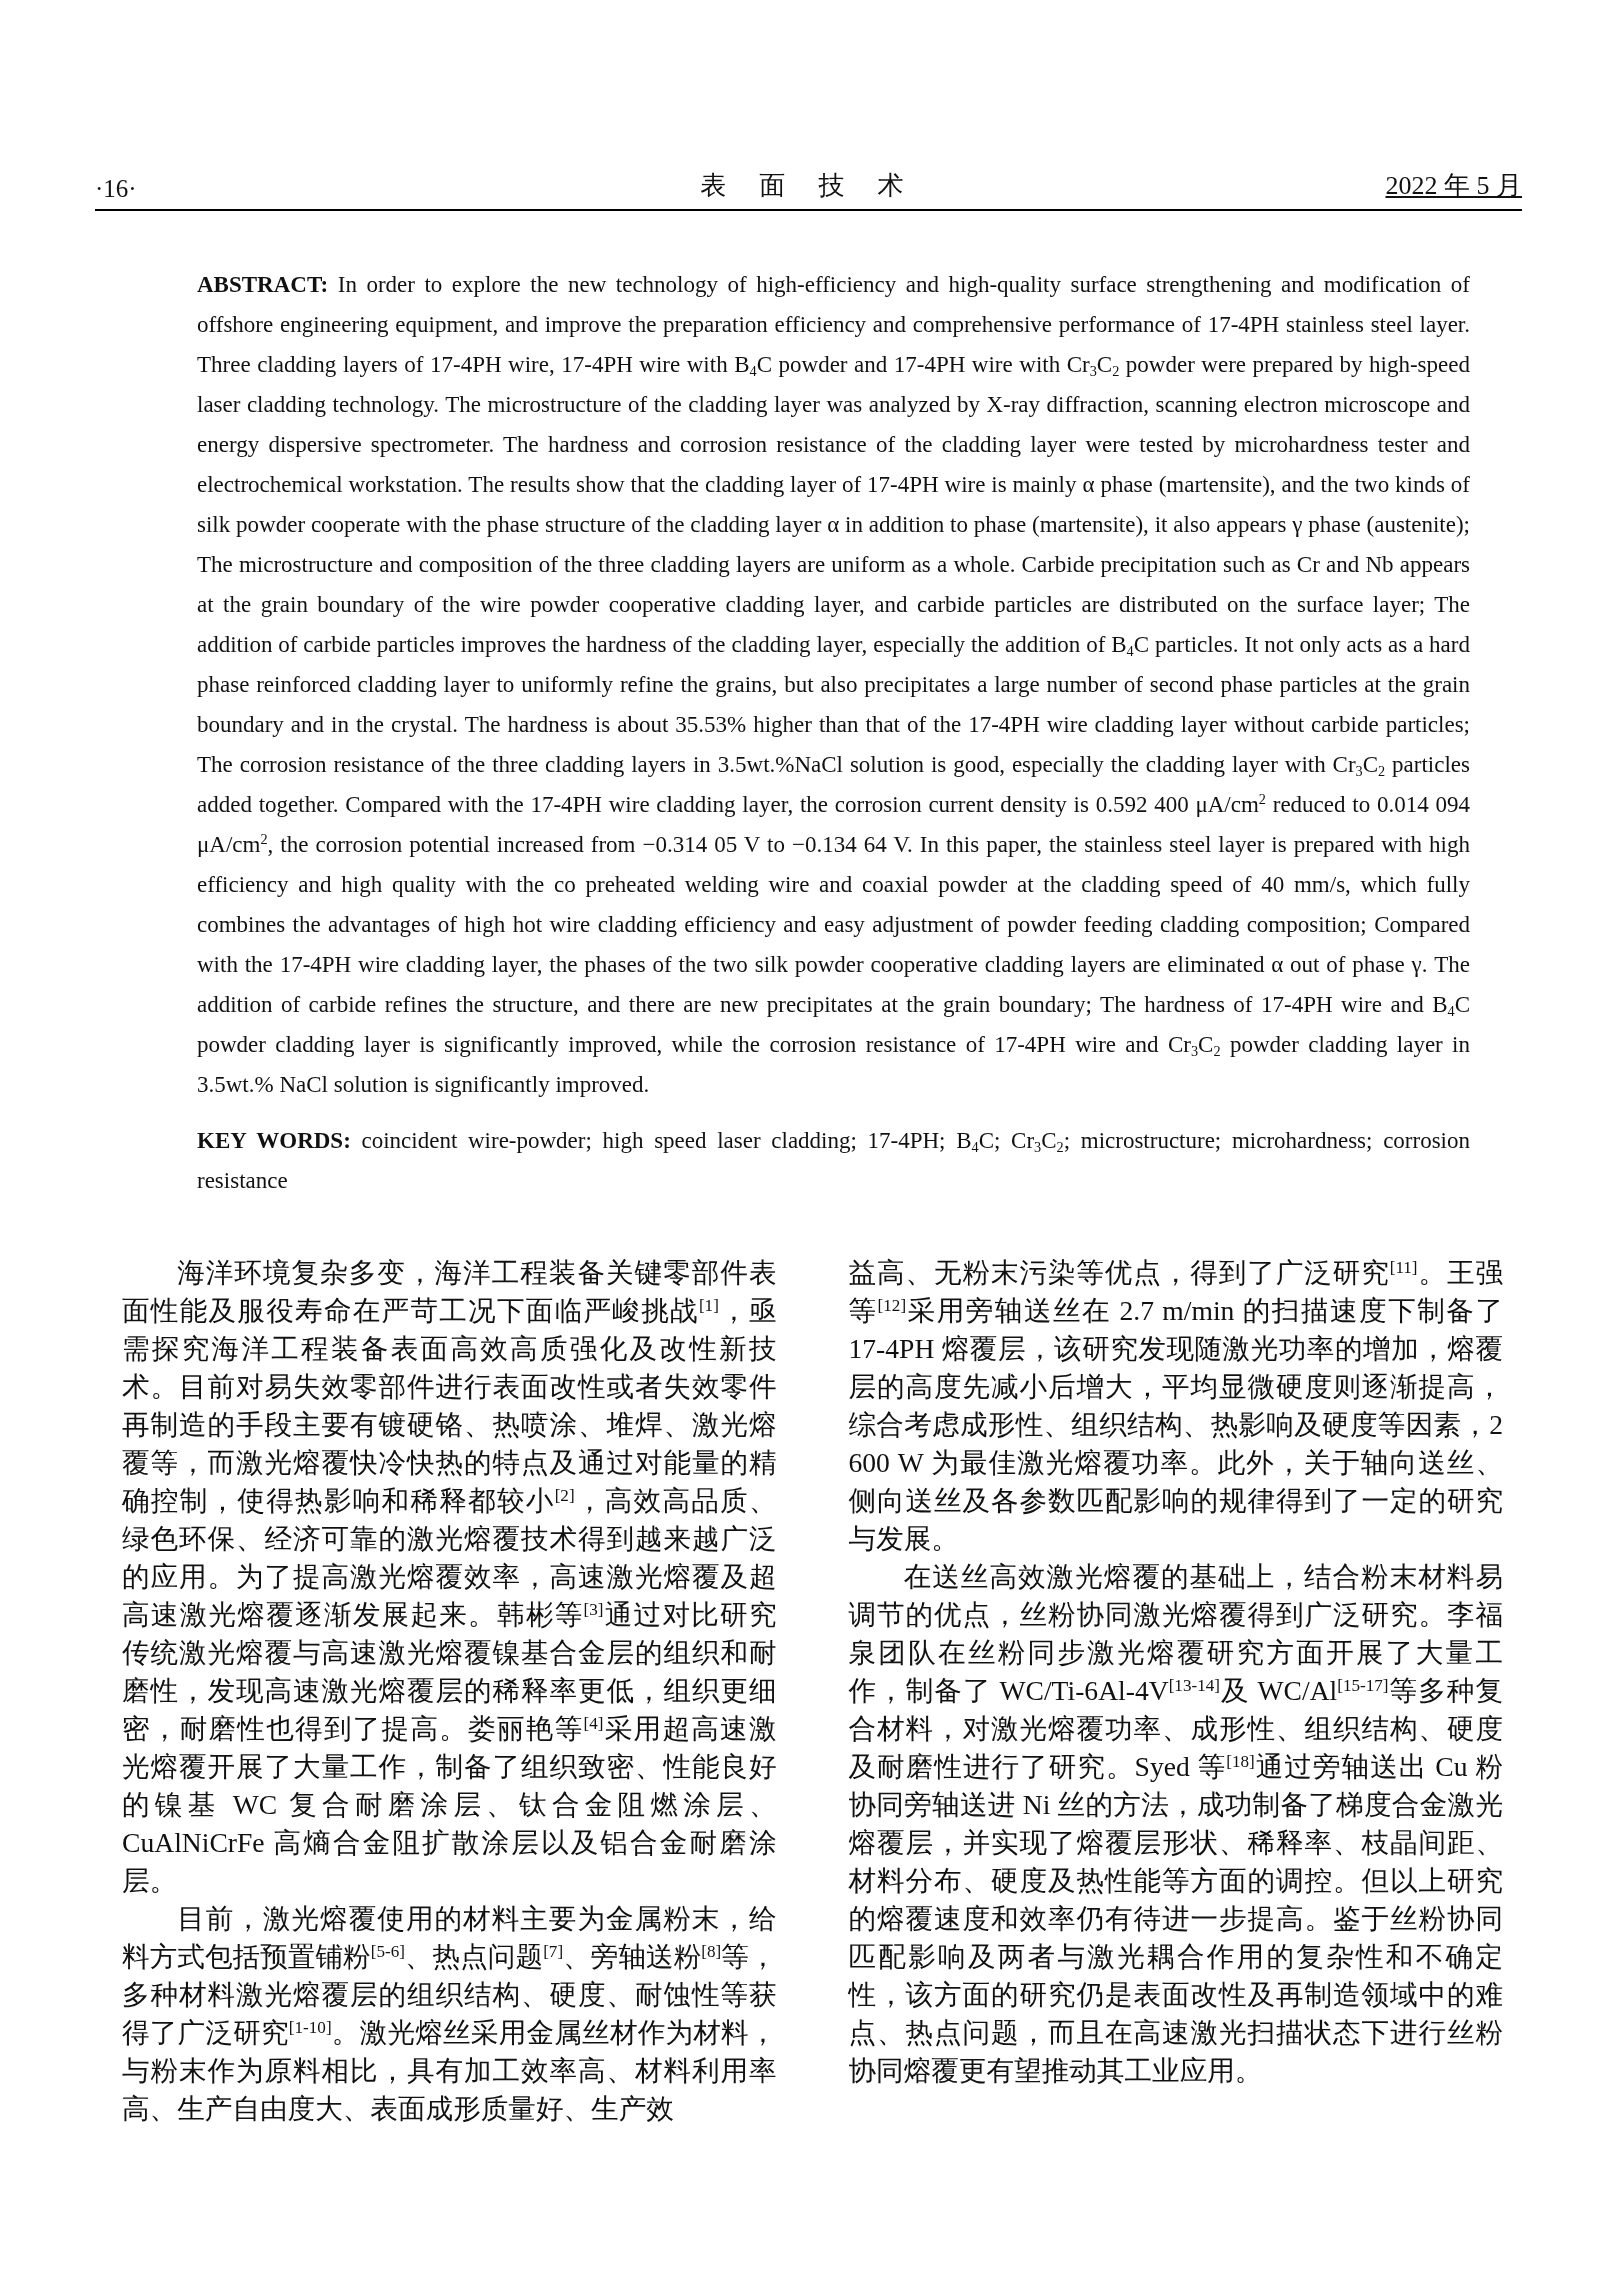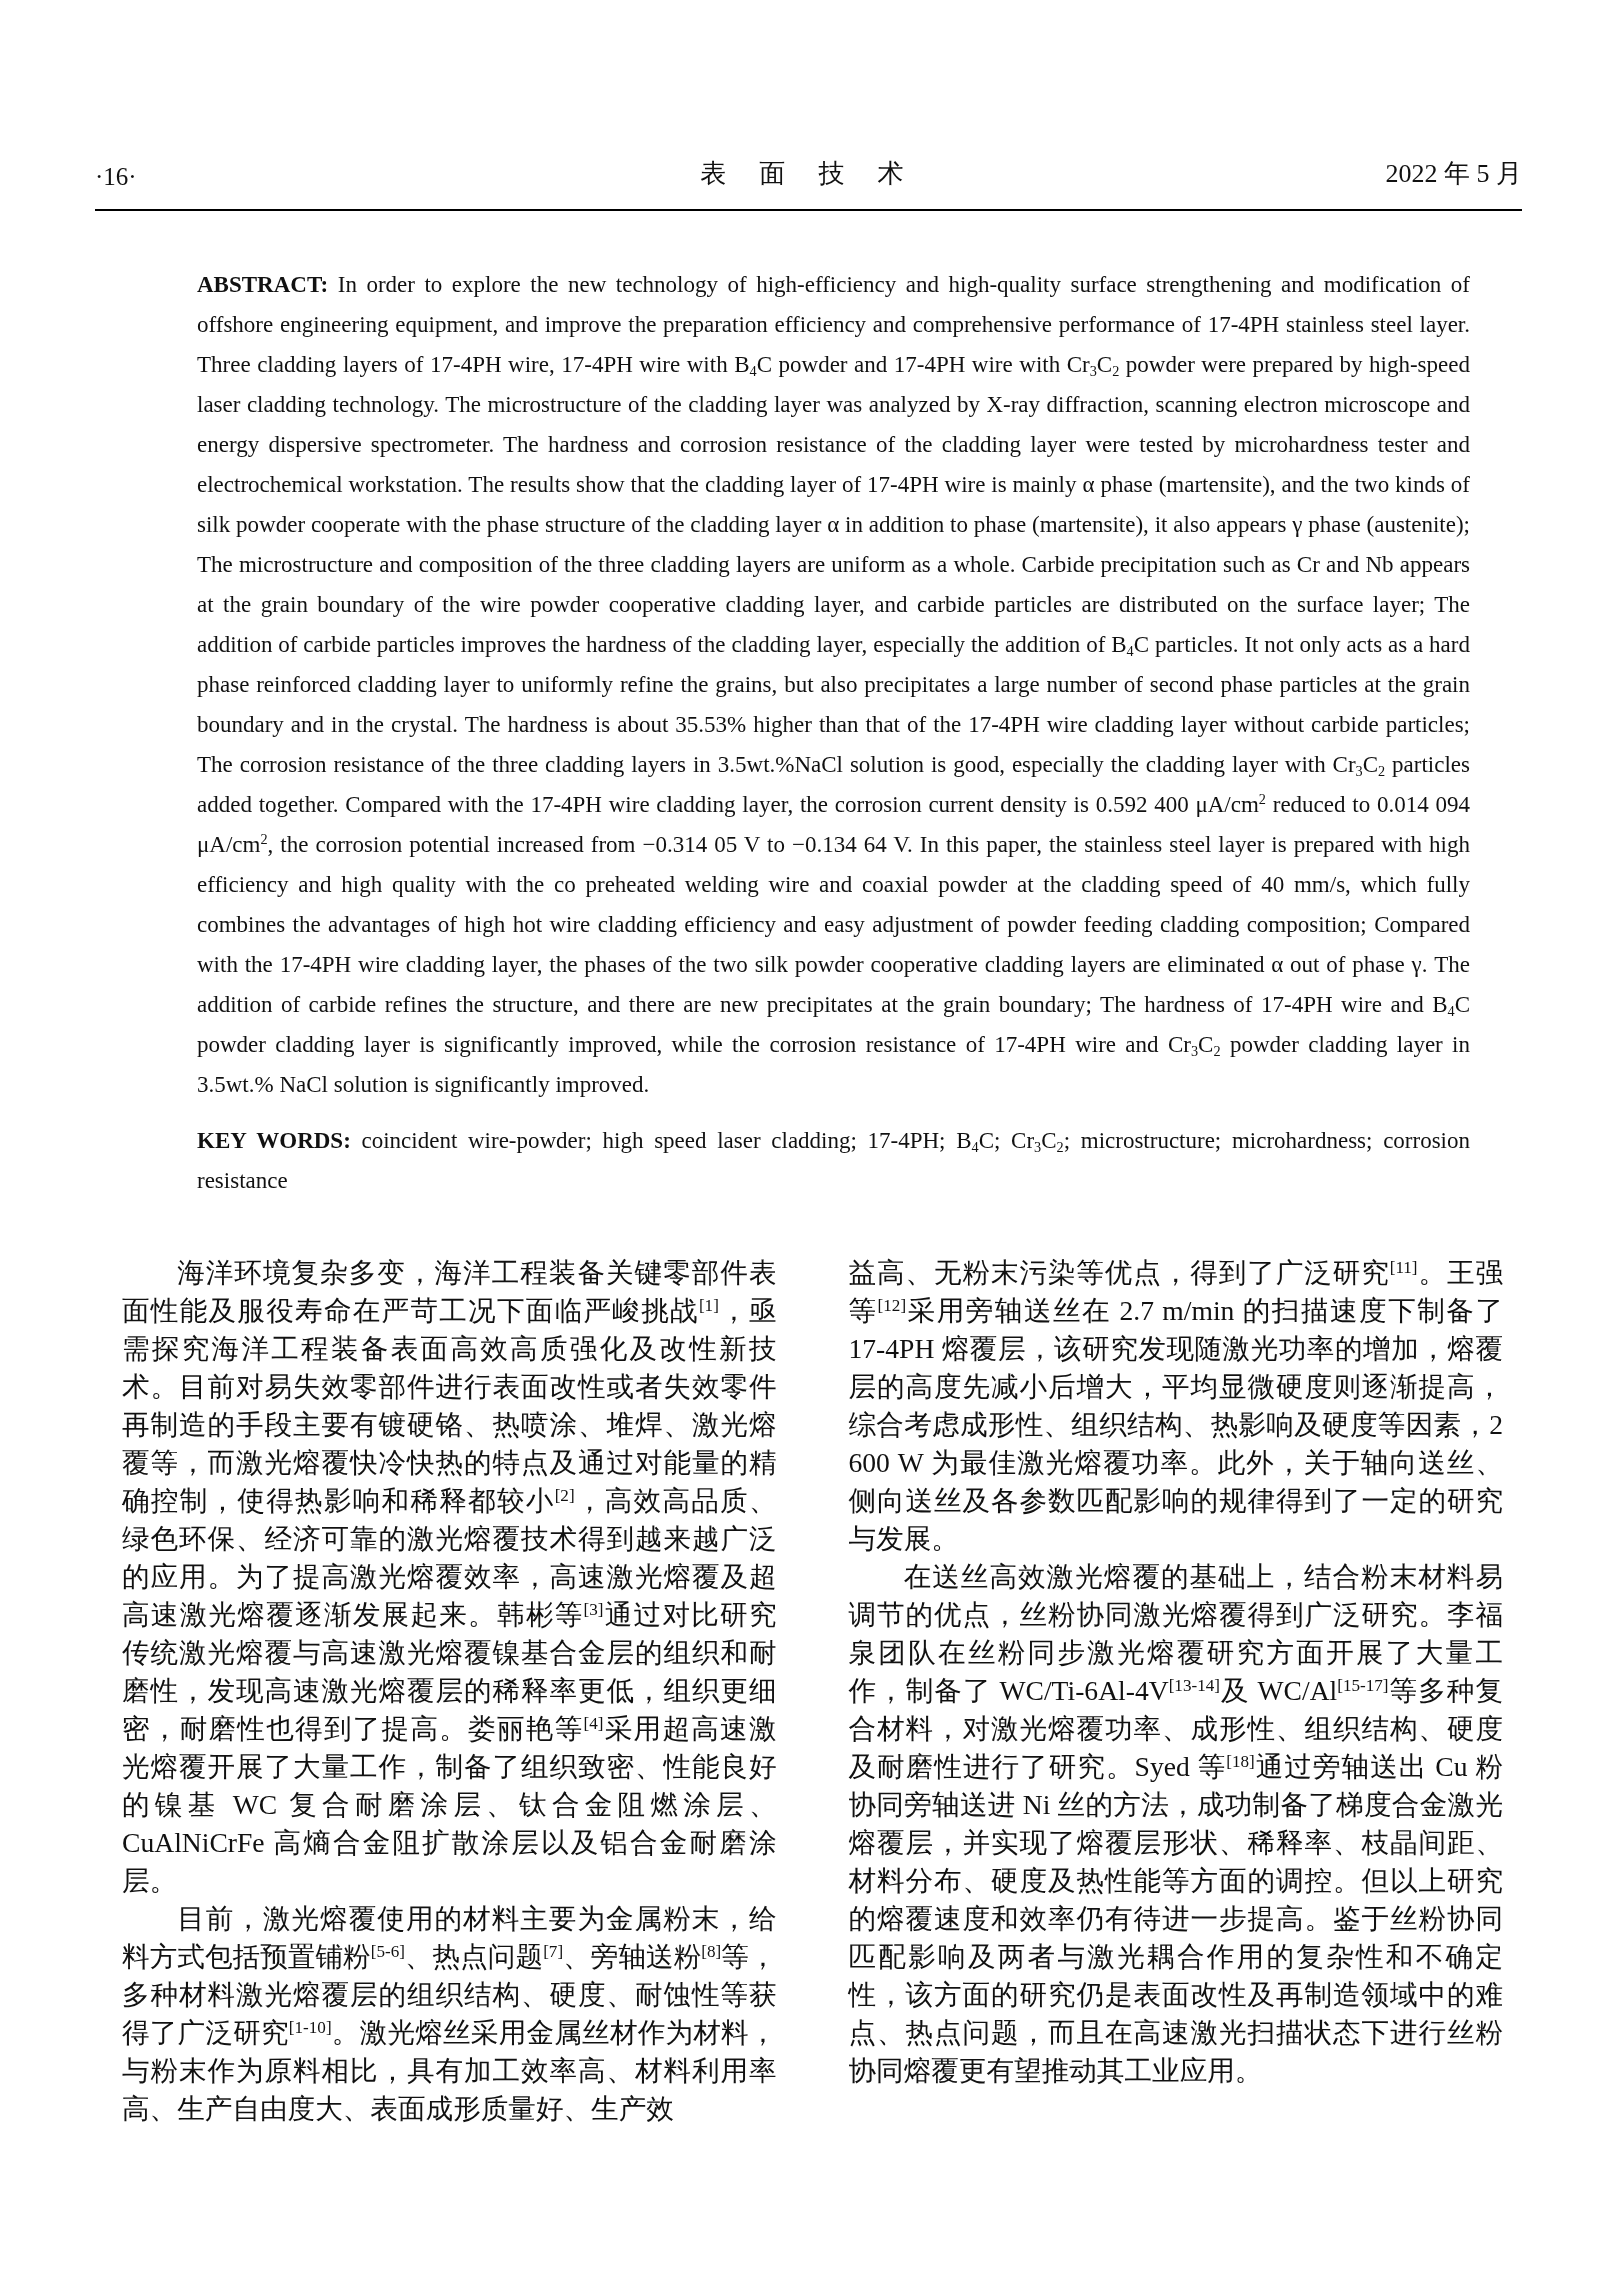--- a/index.html
+++ b/index.html
@@ -16,26 +16,26 @@
   .header {
     position: absolute;
     left: 95px;
     top: 160px;
     width: 1427px;
     height: 51px;
     border-bottom: 2.9px solid #000000;
     display: flex;
     justify-content: space-between;
     align-items: flex-end;
-    padding-bottom: 18px;
+    padding-bottom: 6px;
     font-size: 26px;
   }
   .header .page-num { width: 209px; text-align: left; font-size: 25px; }
   .header .journal-title { letter-spacing: 13.3px; text-align: right; }
-  .header .issue-date { width: 209px; text-align: right; }
+  .header .issue-date { width: 209px; text-align: right; text-decoration: underline; }
   .abstract-block {
     position: absolute;
     left: 181px;
     top: 249px;
     width: 1305px;
     font-size: 23px;
     line-height: 40px;
     text-align: justify;
   }
   .abstract-block p { margin: 16px; }

